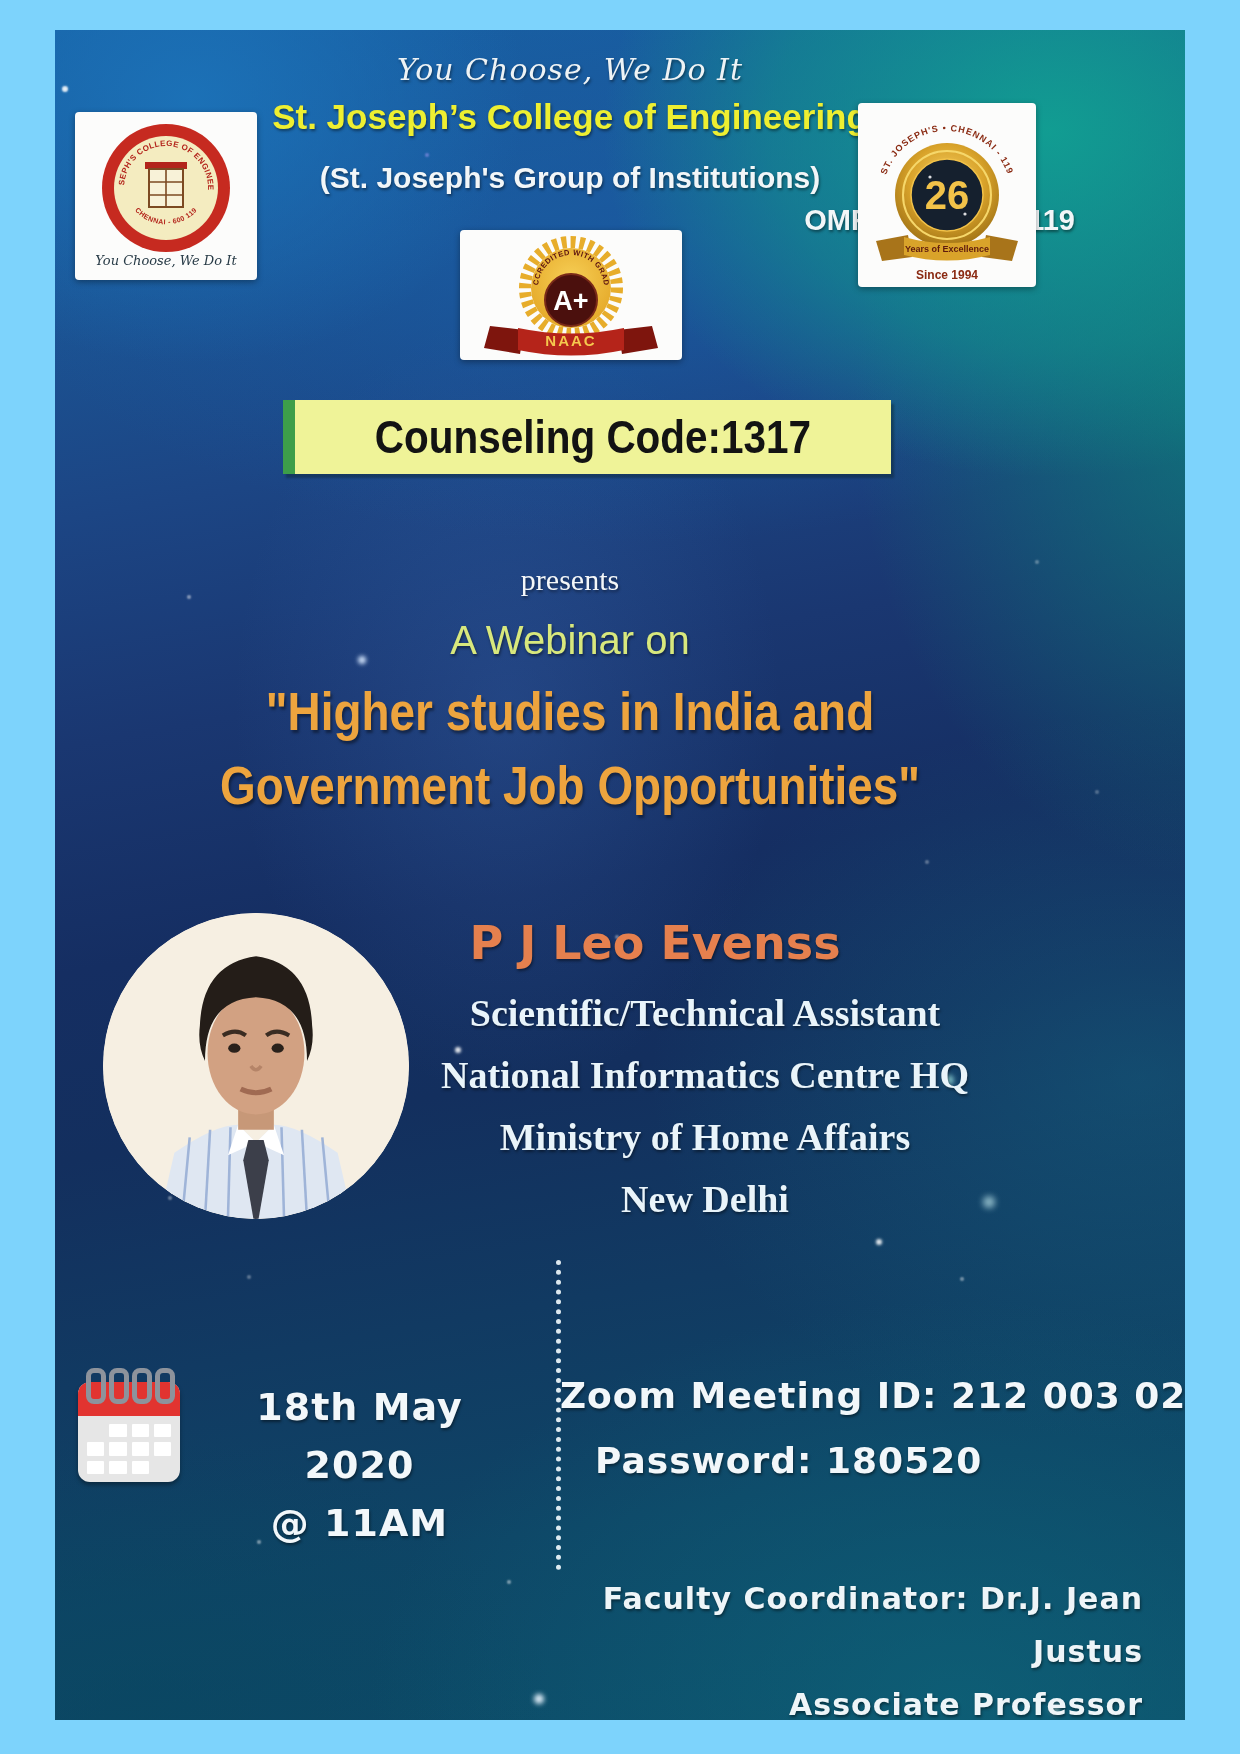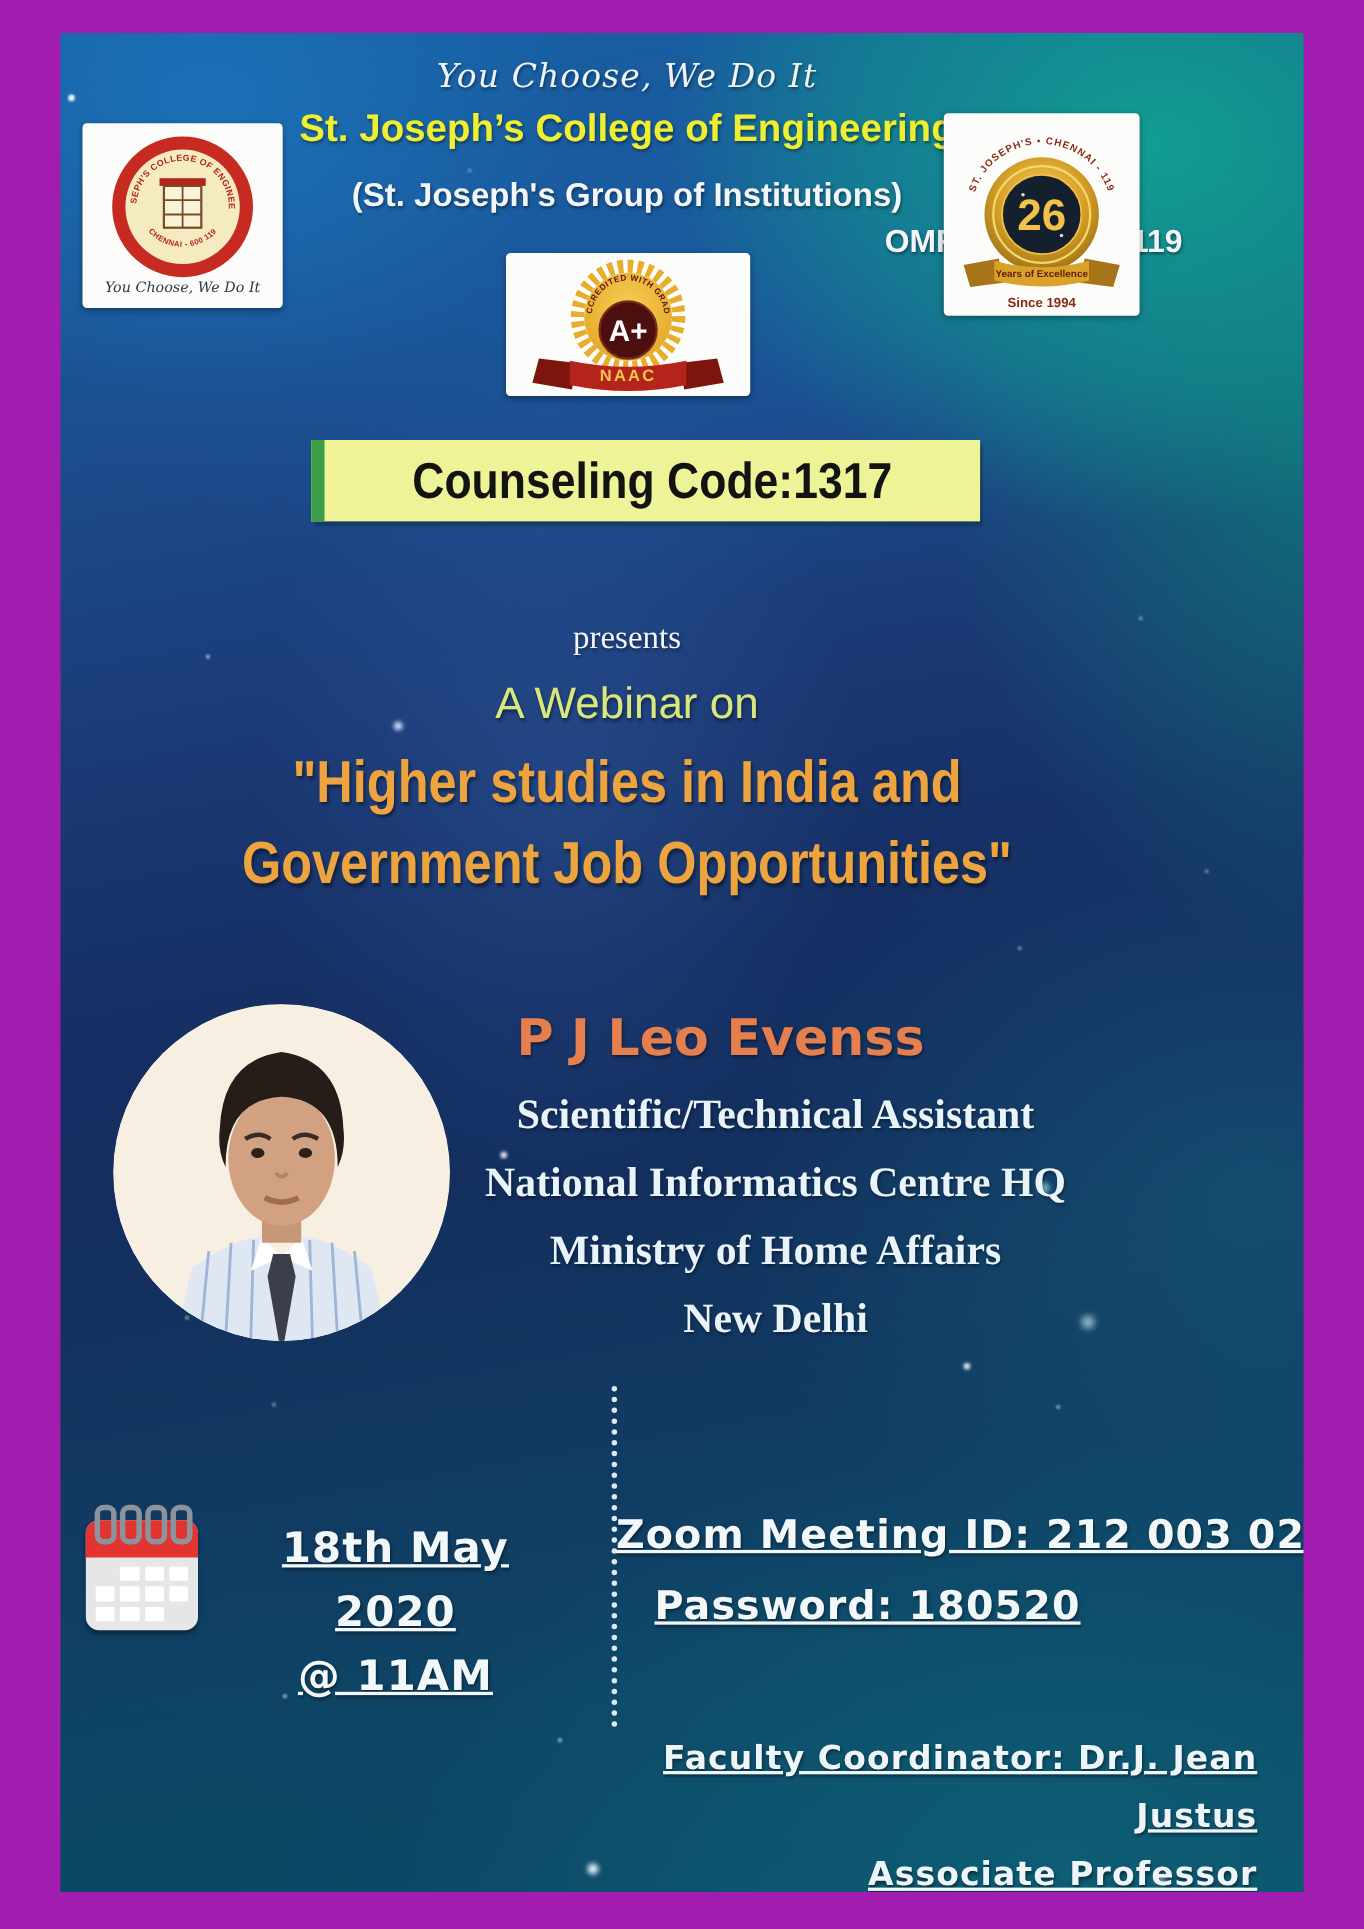--- a/index.html
+++ b/index.html
@@ -1,34 +1,34 @@
 <!DOCTYPE html>
 <html><head>
 <meta charset="utf-8">
 <style>
   html,body{margin:0;padding:0;background:#ffffff;}
-  .page{position:relative;width:1240px;height:1754px;background:#a21caf;overflow:hidden;
+  .page{position:relative;width:1240px;height:1754px;background:#7dd3fc;overflow:hidden;
         font-family:"Liberation Sans",sans-serif;}
   .poster{position:absolute;left:55px;top:30px;width:1130px;height:1690px;overflow:hidden;
     background:
       radial-gradient(620px 480px at 88% 6%, rgba(17,160,146,.95) 0%, rgba(17,150,140,.55) 45%, rgba(17,140,130,0) 72%),
       radial-gradient(520px 680px at 103% 22%, rgba(13,130,122,.75) 0%, rgba(13,130,122,0) 70%),
       radial-gradient(480px 380px at 12% 4%, rgba(28,115,185,.9) 0%, rgba(28,115,185,0) 70%),
       radial-gradient(900px 420px at 50% 13%, rgba(25,95,170,.55) 0%, transparent 70%),
       radial-gradient(420px 600px at 40% 40%, rgba(60,110,185,.28) 0%, transparent 65%),
       radial-gradient(700px 520px at 96% 62%, rgba(22,120,140,.35) 0%, transparent 70%),
       radial-gradient(820px 560px at 80% 99%, rgba(14,105,125,.6) 0%, transparent 72%),
       radial-gradient(600px 420px at 8% 100%, rgba(8,70,95,.55) 0%, transparent 70%),
       linear-gradient(170deg,#1761a5 0%,#1b5595 14%,#1c4584 26%,#1a3771 38%,#152e62 50%,#132f5e 60%,#113a62 72%,#0e4566 84%,#0c4d69 100%);
   }
   .abs{position:absolute;}
   .ctr{text-align:center;}
   .sans{font-family:"Liberation Sans",sans-serif;}
   .serif{font-family:"Liberation Serif","DejaVu Serif",serif;}
-  .hand{font-family:"DejaVu Sans",sans-serif;font-weight:700;letter-spacing:1px;text-decoration:underline;}
+  .hand{font-family:"DejaVu Sans",sans-serif;font-weight:700;letter-spacing:1px;}
   .script{font-family:"DejaVu Serif",serif;font-style:italic;}
   .shadow{text-shadow:1px 2px 3px rgba(0,0,0,.45);}
 
   .stars{position:absolute;left:0;top:0;width:4px;height:4px;border-radius:50%;
     box-shadow:
       8px 57px 2px 1px rgba(255,255,255,.9),
       370px 123px 2px 0 rgba(180,160,255,.5),
       132px 565px 2px 0 rgba(255,255,255,.5),
       305px 628px 4px 2px rgba(215,232,255,.95),
       401px 1018px 3px 1px rgba(255,255,255,.9),

